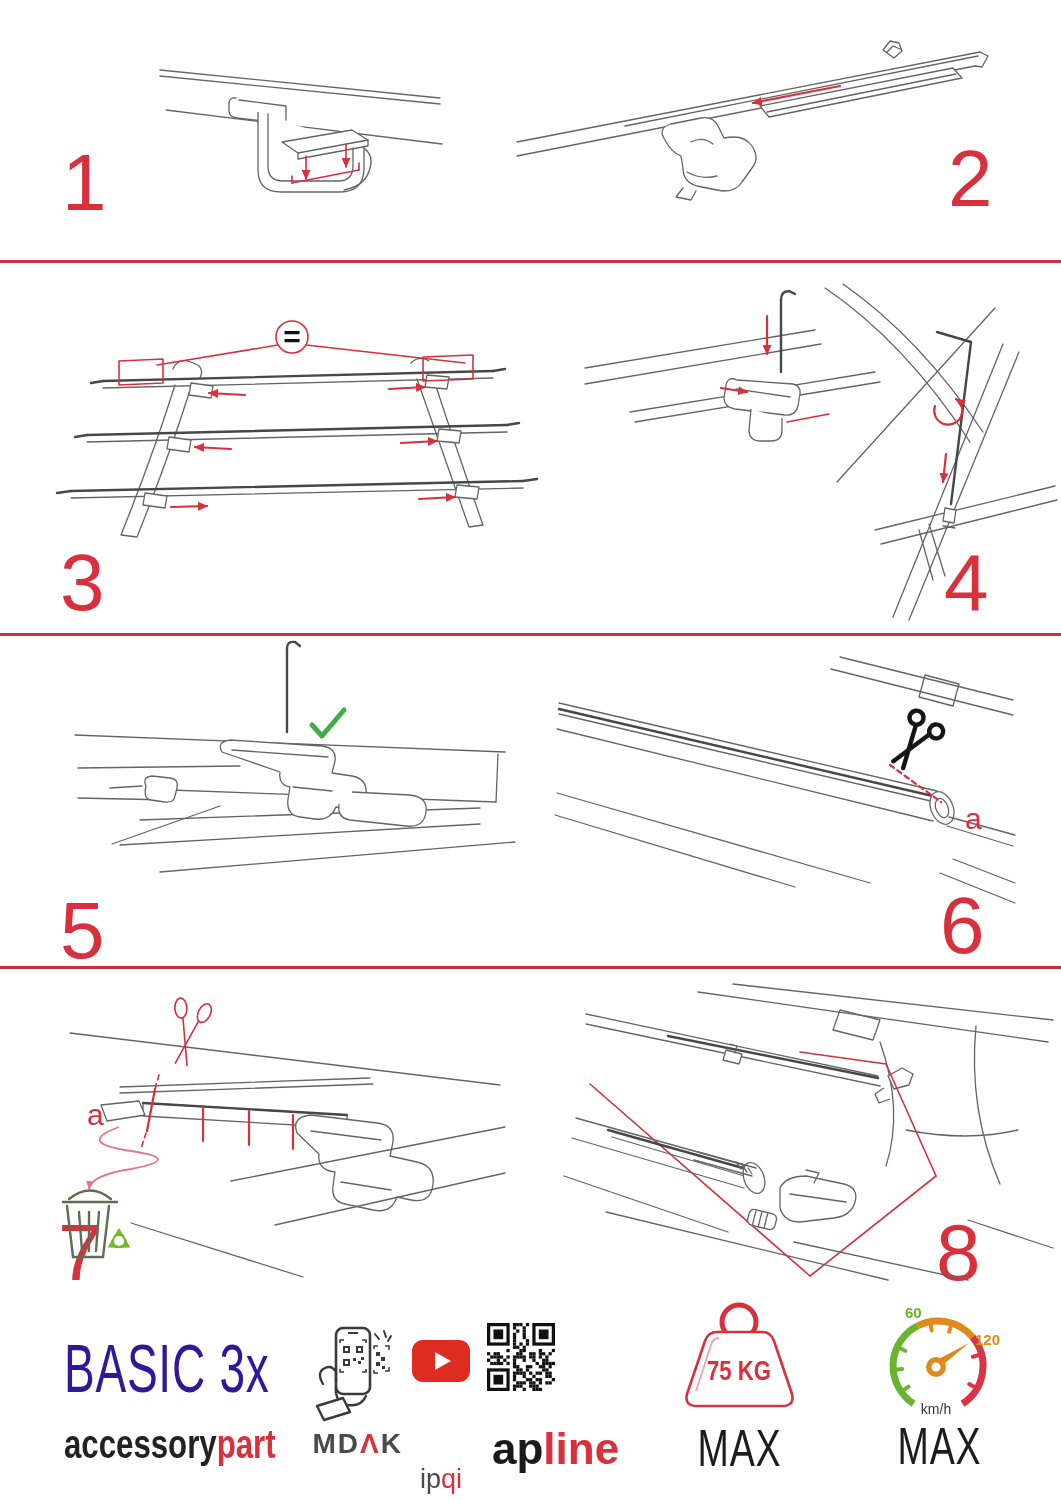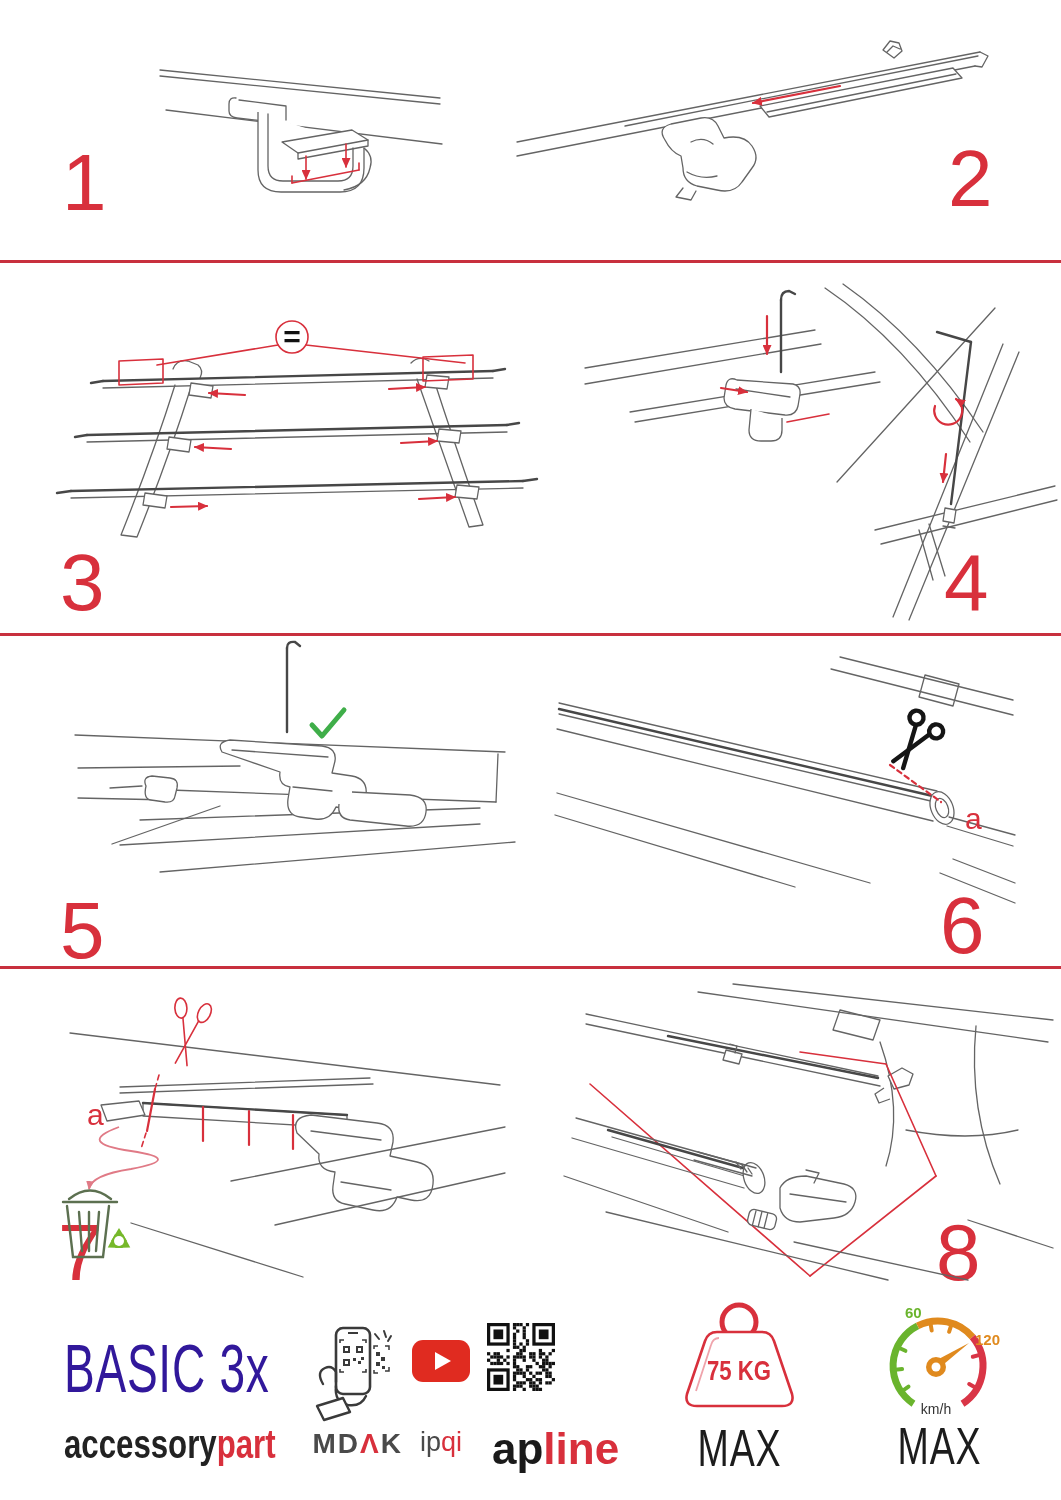--- a/index.html
+++ b/index.html
@@ -21,21 +21,21 @@
   .rlabel{fill:var(--accent_red,#d8303c);font-size:30px;font-family:"Liberation Sans",sans-serif;}
   
   .ft{position:absolute;}
   .basic{font-size:64px;font-weight:500;letter-spacing:1px;color:var(--brand_blue,#31189b);
          transform:scaleX(.72) scaleY(1.08);transform-origin:left top;line-height:1;white-space:nowrap;}
   .apart{font-size:40px;font-weight:600;letter-spacing:0;transform:scaleX(.78);transform-origin:left top;
          line-height:1;white-space:nowrap;color:#222;}
   .apart .r{color:var(--accent_red,#d8303c);}
   .mdak{font-size:28px;font-weight:600;letter-spacing:2px;color:#4a4a4a;text-align:right;}
   .mdak .r{color:var(--accent_red,#d8303c);}
-  .ipqi{font-size:27px;font-weight:500;color:#4a4a4a;text-align:center;}
+  .ipqi{font-size:27px;font-weight:500;color:#4a4a4a;text-align:center;margin-top:37px;}
   .ipqi .r{color:var(--accent_red,#d8303c);}
   .apline{font-size:44px;font-weight:600;color:#1a1a1a;white-space:nowrap;}
   .apline .r{color:var(--accent_red,#d8303c);}
   .maxl{font-size:47px;font-weight:500;letter-spacing:1px;color:#1c1c1c;text-align:center;
         transform:scaleX(.8) scaleY(1.1);transform-origin:center top;line-height:1;}
 </style>
 </head>
 <body>
 
 <div id="page">

